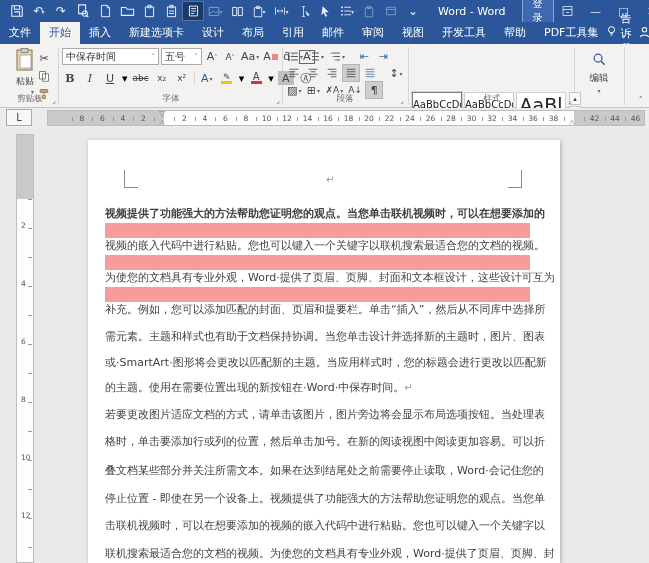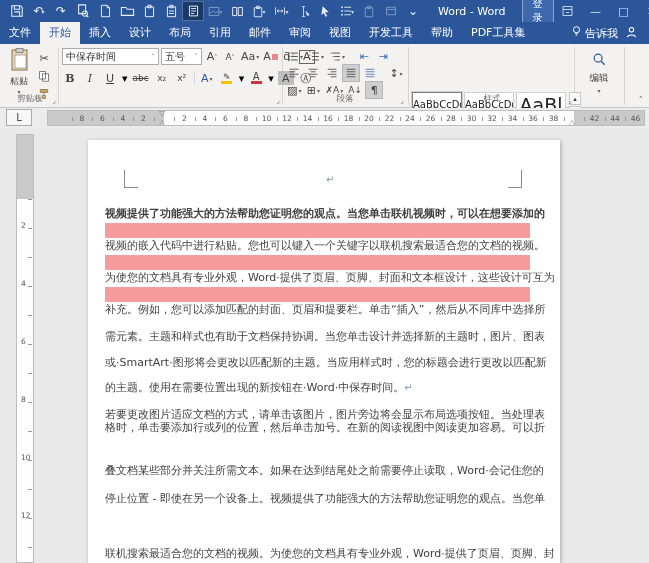--- a/index.html
+++ b/index.html
@@ -185,20 +185,21 @@
       <span class="winbtn">□</span>
       <span class="winbtn">✕</span>
     </div>
   </div>
 
   <div class="tabrow">
     <div id="tabs-host" style="display:flex">
         <div class="tab">文件</div>
         <div class="tab active">开始</div>
         <div class="tab">插入</div>
+        <div class="tab">新建选项卡</div>
         <div class="tab">设计</div>
         <div class="tab">布局</div>
         <div class="tab">引用</div>
         <div class="tab">邮件</div>
         <div class="tab">审阅</div>
         <div class="tab">视图</div>
         <div class="tab">开发工具</div>
         <div class="tab">帮助</div>
         <div class="tab">PDF工具集</div>
       </div>
@@ -220,21 +221,21 @@
   </div>
 
   <div class="ribbon">
     <div class="gsep" style="left:58px"></div>
       <div class="gsep" style="left:282px"></div>
     <div class="gsep" style="left:408px"></div>
       <div class="gsep" style="left:574px"></div>
       <div class="gsep" style="left:624px"></div>
 
     <div class="group" style="left:2px;width:56px">
-      <div style="position:absolute;left:2px;top:2px;width:30px;text-align:center">
+      <div style="position:absolute;left:2px;top:2px;width:30px;text-align:right">
         <svg width="19" height="24" viewBox="0 0 19 24">
             <rect x="2" y="2" width="15" height="20" fill="#e8d7b8" stroke="#8a7248" stroke-width="1"></rect>
             <rect x="6" y="0.5" width="7" height="4" fill="#cfcfcf" stroke="#777" stroke-width="0.8"></rect>
             <rect x="5" y="7" width="11" height="13" fill="#fff" stroke="#999" stroke-width="0.8"></rect>
           </svg>
         <div style="font-size:9px;color:#444">粘贴</div>
         <div style="font-size:6px;color:#666">▾</div>
       </div>
       <span class="rbtn" style="position:absolute;left:34px;top:4px">✂</span>
       <span class="rbtn" style="position:absolute;left:34px;top:22px">
@@ -296,20 +297,21 @@
           </span>
           <span class="c">▾</span>
         <span class="rbtn stack">
             <span style="font-size:10px">A</span>
             <span class="bar-under" style="background:#d13438"></span>
           </span>
           <span class="c">▾</span>
         <span class="rbtn" style="background:#bfbfbf;height:14px">A</span>
         <span class="rbtn">Ⓐ</span>
       </div>
+      <div class="grouplabel">字体</div>
       <span class="launcher">⌟</span>
     </div>
 
     <div class="group" style="left:284px;width:122px">
       <div style="position:absolute;left:2px;top:2px;display:flex;gap:3px;align-items:center">
         <span class="rbtn">
             <svg width="12" height="11" viewBox="0 0 16 16">
               <path d="M5 3h10M5 8h10M5 13h10" stroke="#444" stroke-width="1.3"></path>
               <circle cx="2" cy="3" r="1.3" fill="#444"></circle>
               <circle cx="2" cy="8" r="1.3" fill="#444"></circle>
@@ -509,19 +511,20 @@
         <div class="hlbar" style="top: 83px; background: rgb(247, 156, 156);"></div>
         <div class="docline" style="top: 99px;">视频的嵌入代码中进行粘贴。您也可以键入一个关键字以联机搜索最适合您的文档的视频。</div>
         <div class="hlbar" style="top: 115px; background: rgb(247, 156, 156);"></div>
         <div class="docline" style="top: 131px;">为使您的文档具有专业外观，Word·提供了页眉、页脚、封面和文本框设计，这些设计可互为</div>
         <div class="hlbar" style="top: 147px; background: rgb(247, 156, 156);"></div>
         <div class="docline" style="top: 163px;">补充。例如，您可以添加匹配的封面、页眉和提要栏。单击“插入”，然后从不同库中选择所</div>
         <div class="docline" style="top: 190px;">需元素。主题和样式也有助于文档保持协调。当您单击设计并选择新的主题时，图片、图表</div>
         <div class="docline" style="top: 216px;">或·SmartArt·图形将会更改以匹配新的主题。当应用样式时，您的标题会进行更改以匹配新</div>
         <div class="docline" style="top: 241px;">的主题。使用在需要位置出现的新按钮在·Word·中保存时间。<span class="endmark">↵</span></div>
         <div class="docline" style="top: 268px;">若要更改图片适应文档的方式，请单击该图片，图片旁边将会显示布局选项按钮。当处理表</div>
-        <div class="docline" style="top: 281px;">格时，单击要添加行或列的位置，然后单击加号。在新的阅读视图中阅读更加容易。可以折</div>
+        <div class="docline" style="top: 295px;">格时，单击要添加行或列的位置，然后单击加号。在新的阅读视图中阅读更加容易。可以折</div>
         <div class="docline" style="top: 324px;">叠文档某些部分并关注所需文本。如果在达到结尾处之前需要停止读取，Word·会记住您的</div>
         <div class="docline" style="top: 352px;">停止位置 - 即使在另一个设备上。视频提供了功能强大的方法帮助您证明您的观点。当您单</div>
+        <div class="docline" style="top: 379px;">击联机视频时，可以在想要添加的视频的嵌入代码中进行粘贴。您也可以键入一个关键字以</div>
         <div class="docline" style="top: 407px;">联机搜索最适合您的文档的视频。为使您的文档具有专业外观，Word·提供了页眉、页脚、封</div>
       </div>
   </div>
 </div>
 
 </body></html>

